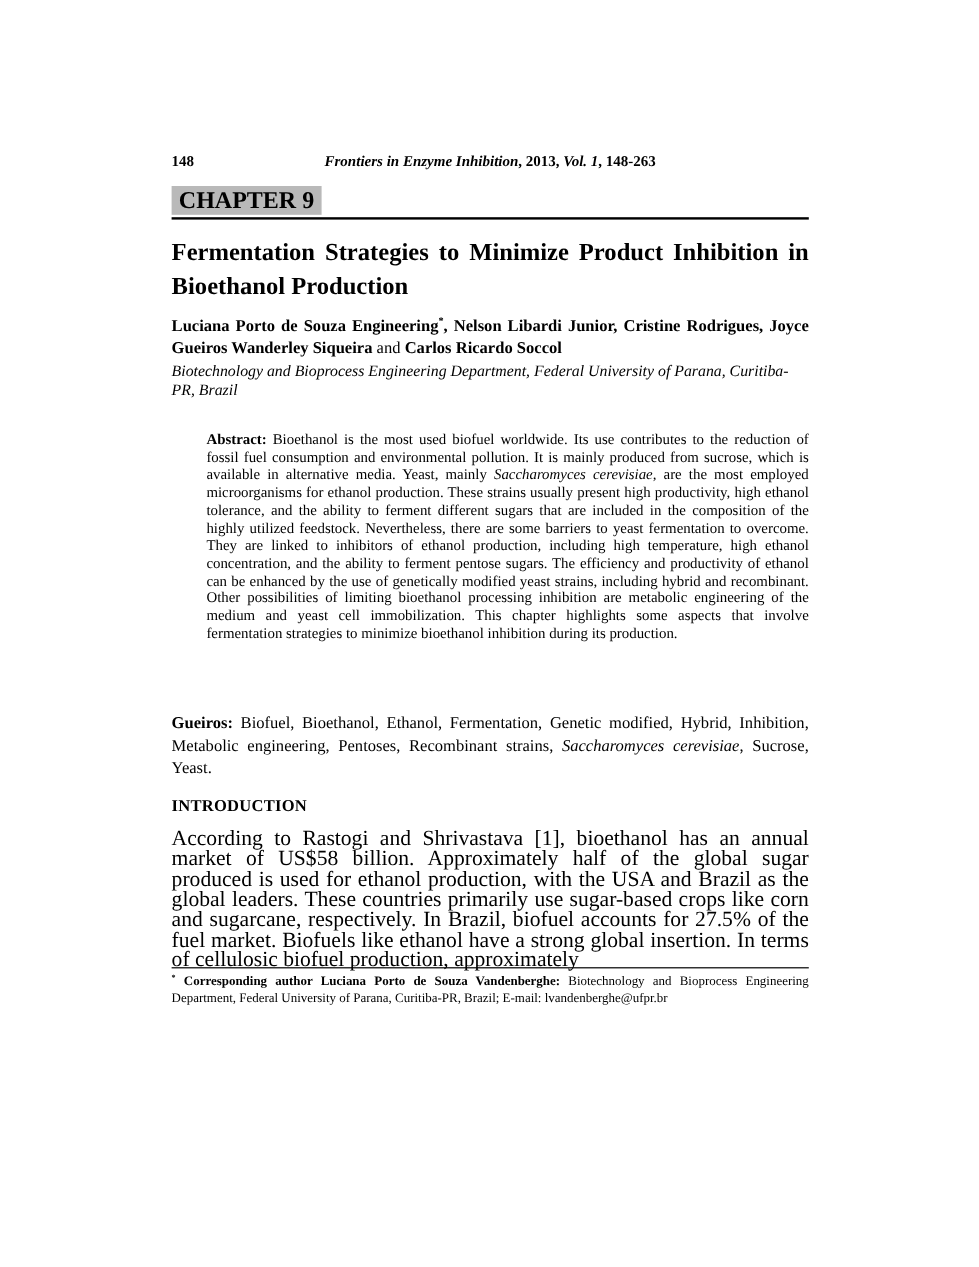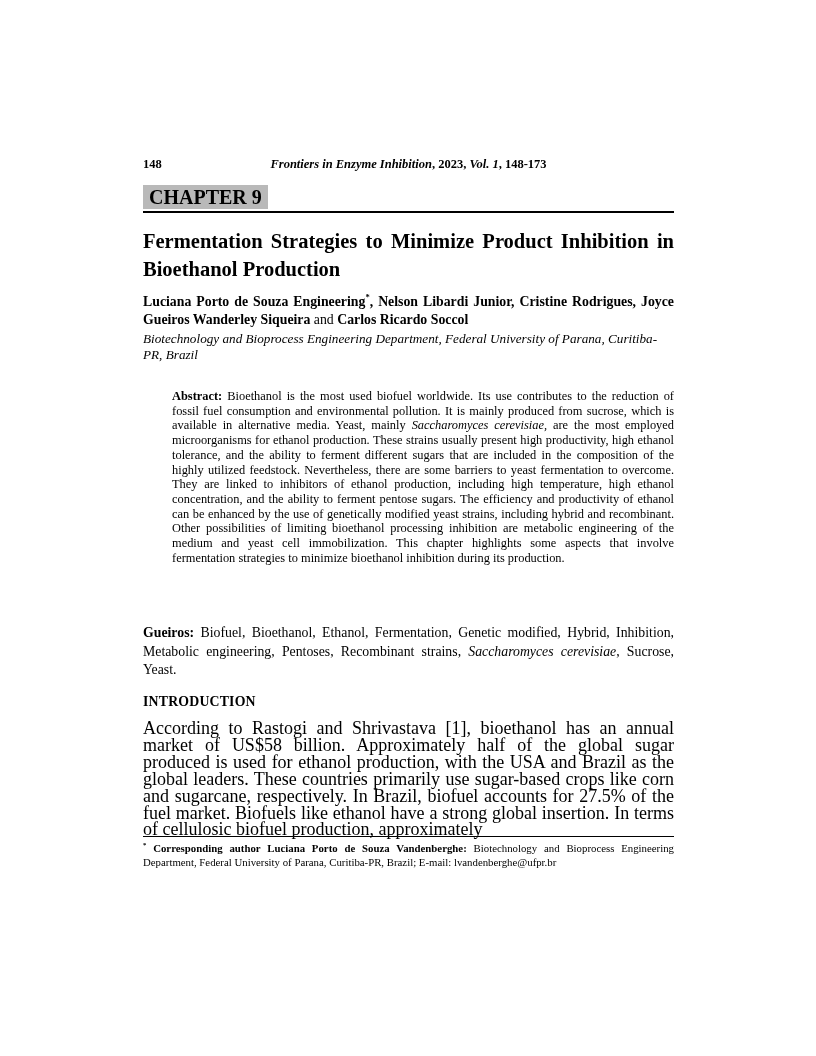--- a/index.html
+++ b/index.html
@@ -1,17 +1,17 @@
 <!DOCTYPE html>
 <html><head>
 <meta charset="utf-8">
 <style>
   html,body{margin:0;padding:0;}
   .page{width:816px;height:876px;position:relative;background:#ffffff;color:#000;
-        font-family:"Liberation Serif", serif;overflow:hidden;margin-top:30px;}
+        font-family:"Liberation Serif", serif;overflow:hidden;}
   .content{position:absolute;left:143px;top:127px;width:531px;height:880px;}
 
   .running-header{position:absolute;top:0;left:0;width:100%;height:16px;
                   font-size:12.5px;font-weight:bold;text-align:center;}
   .pagenum{position:absolute;left:0;top:0;font-weight:bold;}
 
   .chapter-row{position:absolute;top:28px;left:0;width:100%;text-align:left;
                border-bottom:2px solid #000;height:26px;}
   .chapter-label{display:inline-block;vertical-align:bottom;background:#b9b9b9;
                  font-weight:bold;font-size:20px;line-height:24px;padding:0 6px;}
@@ -46,21 +46,21 @@
   .sup{vertical-align:super;font-size:0.62em;line-height:0;}
 </style>
 </head>
 <body>
 
 <div class="page">
   <div class="content">
 
     <div class="running-header">
       <span class="pagenum">148</span>
-      <span class="journal"><span class="bi">Frontiers in Enzyme Inhibition</span><span class="b">, </span><span class="b">2023</span><span class="b">, </span><span class="bi">Vol. 1</span><span class="b">, 148-173</span></span>
+      <span class="journal"><span class="bi">Frontiers in Enzyme Inhibition</span><span class="b">, </span><span class="b">2013</span><span class="b">, </span><span class="bi">Vol. 1</span><span class="b">, 148-263</span></span>
     </div>
 
     <div class="chapter-row">
       <span class="chapter-label" style="background: rgb(185, 185, 185);">CHAPTER 9</span>
     </div>
 
     <h1 class="title">Fermentation Strategies to Minimize Product Inhibition in Bioethanol Production</h1>
 
     <div class="authors"><span class="b">Luciana Porto de Souza Engineering</span><span class="b sup">*</span><span class="b">, Nelson Libardi Junior, Cristine Rodrigues, Joyce Gueiros Wanderley Siqueira</span><span> and </span><span class="b">Carlos Ricardo Soccol</span></div>
 

